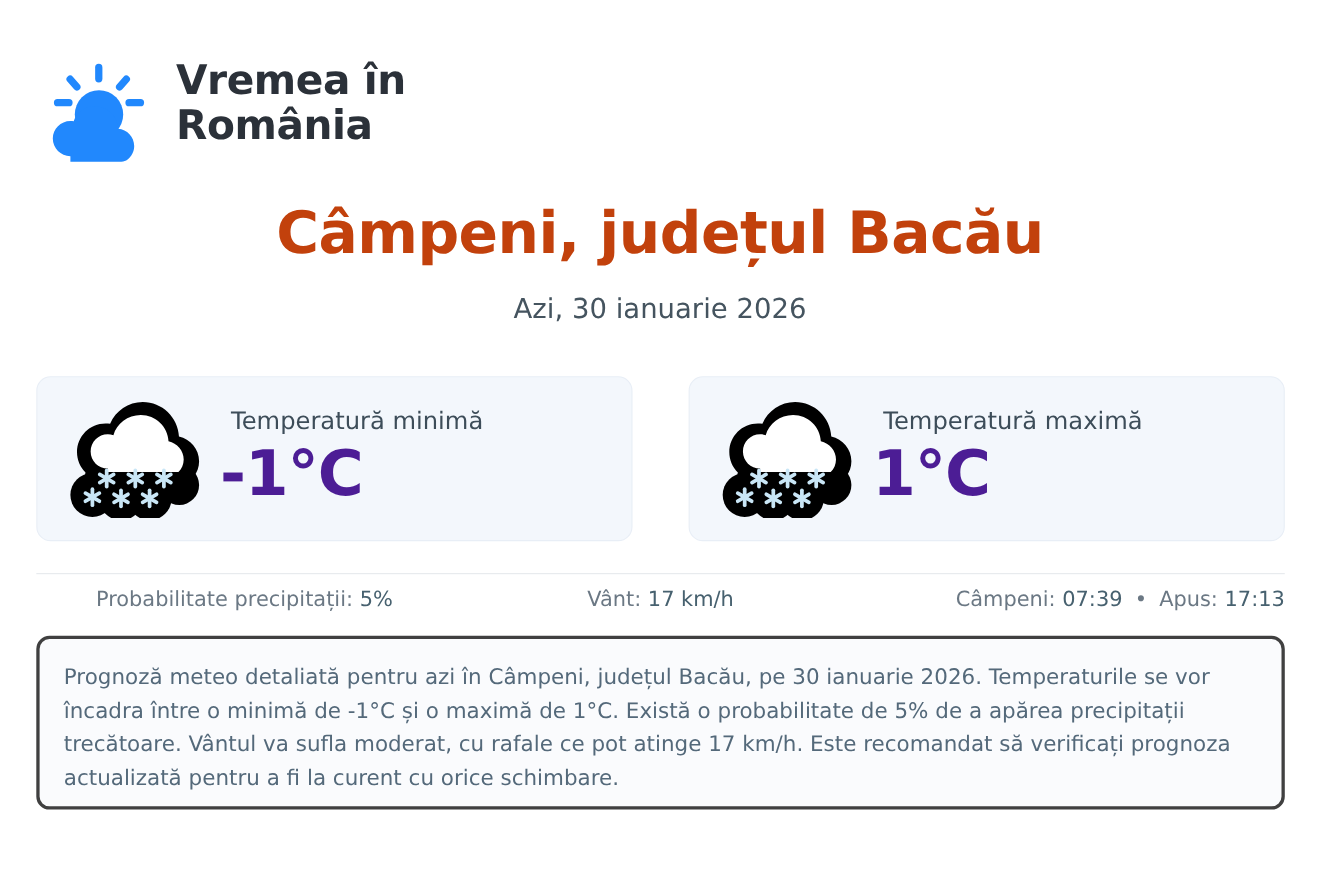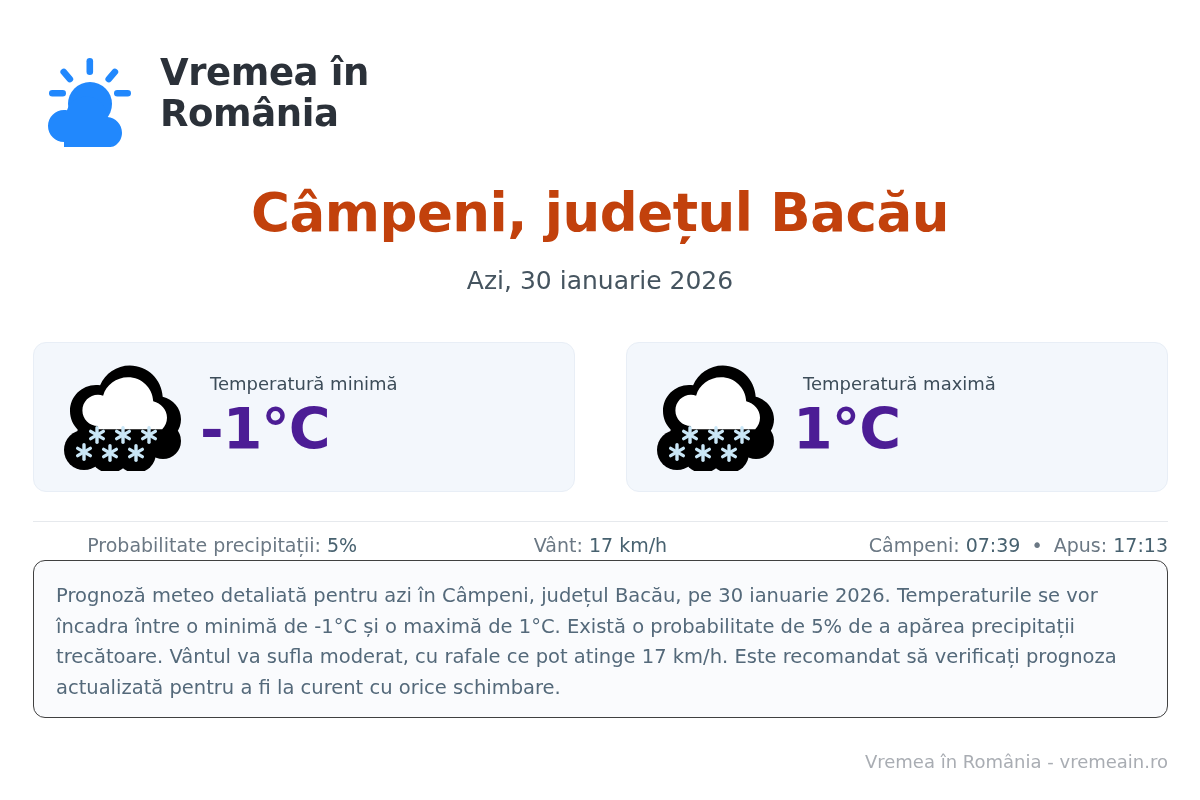--- a/index.html
+++ b/index.html
@@ -94,21 +94,21 @@
     flex: 0 0 124px;
   }
   .card-body {
     display: flex;
     flex-direction: column;
     justify-content: center;
     align-items: flex-start;
     padding-top: 2px;
   }
   .card-label {
-    font-size: 18px;
+    font-size: 22px;
     color: #3d4d59;
     line-height: 1.2;
     padding-left: 10px;
   }
   .card-value {
     font-size: 57px;
     font-weight: bold;
     color: #4c1d95;
     line-height: 1.15;
     letter-spacing: -1px;
@@ -146,25 +146,25 @@
   }
   .bullet-sep {
     color: #6b7884;
     padding: 0 5px;
   }
 
   
   .description {
     position: absolute;
     left: 33px;
-    top: 560px;
+    top: 578px;
     width: 1135px;
     box-sizing: border-box;
     background: #fafbfd;
-    border: 1px solid #404040;
+    border: 3px solid #404040;
     border-radius: 12px;
     padding: 20px 22px 14px 22px;
     font-size: 19.5px;
     line-height: 1.57;
     color: #54697a;
     overflow: hidden;
     height: 158px;
   }
 
   
@@ -337,15 +337,14 @@
       <span>Câmpeni:</span>
       <span class="val">07:39</span>
       <span class="bullet-sep">•</span>
       <span>Apus:</span>
       <span class="val">17:13</span>
     </div>
   </div>
 
   <div class="description">Prognoză meteo detaliată pentru azi în Câmpeni, județul Bacău, pe 30 ianuarie 2026. Temperaturile se vor încadra între o minimă de -1°C și o maximă de 1°C. Există o probabilitate de 5% de a apărea precipitații trecătoare. Vântul va sufla moderat, cu rafale ce pot atinge 17 km/h. Este recomandat să verificați prognoza actualizată pentru a fi la curent cu orice schimbare.</div>
 
-  <div class="footer">Vremea în România - vremeain.ro</div>
 
 </div>
 
 </body></html>

